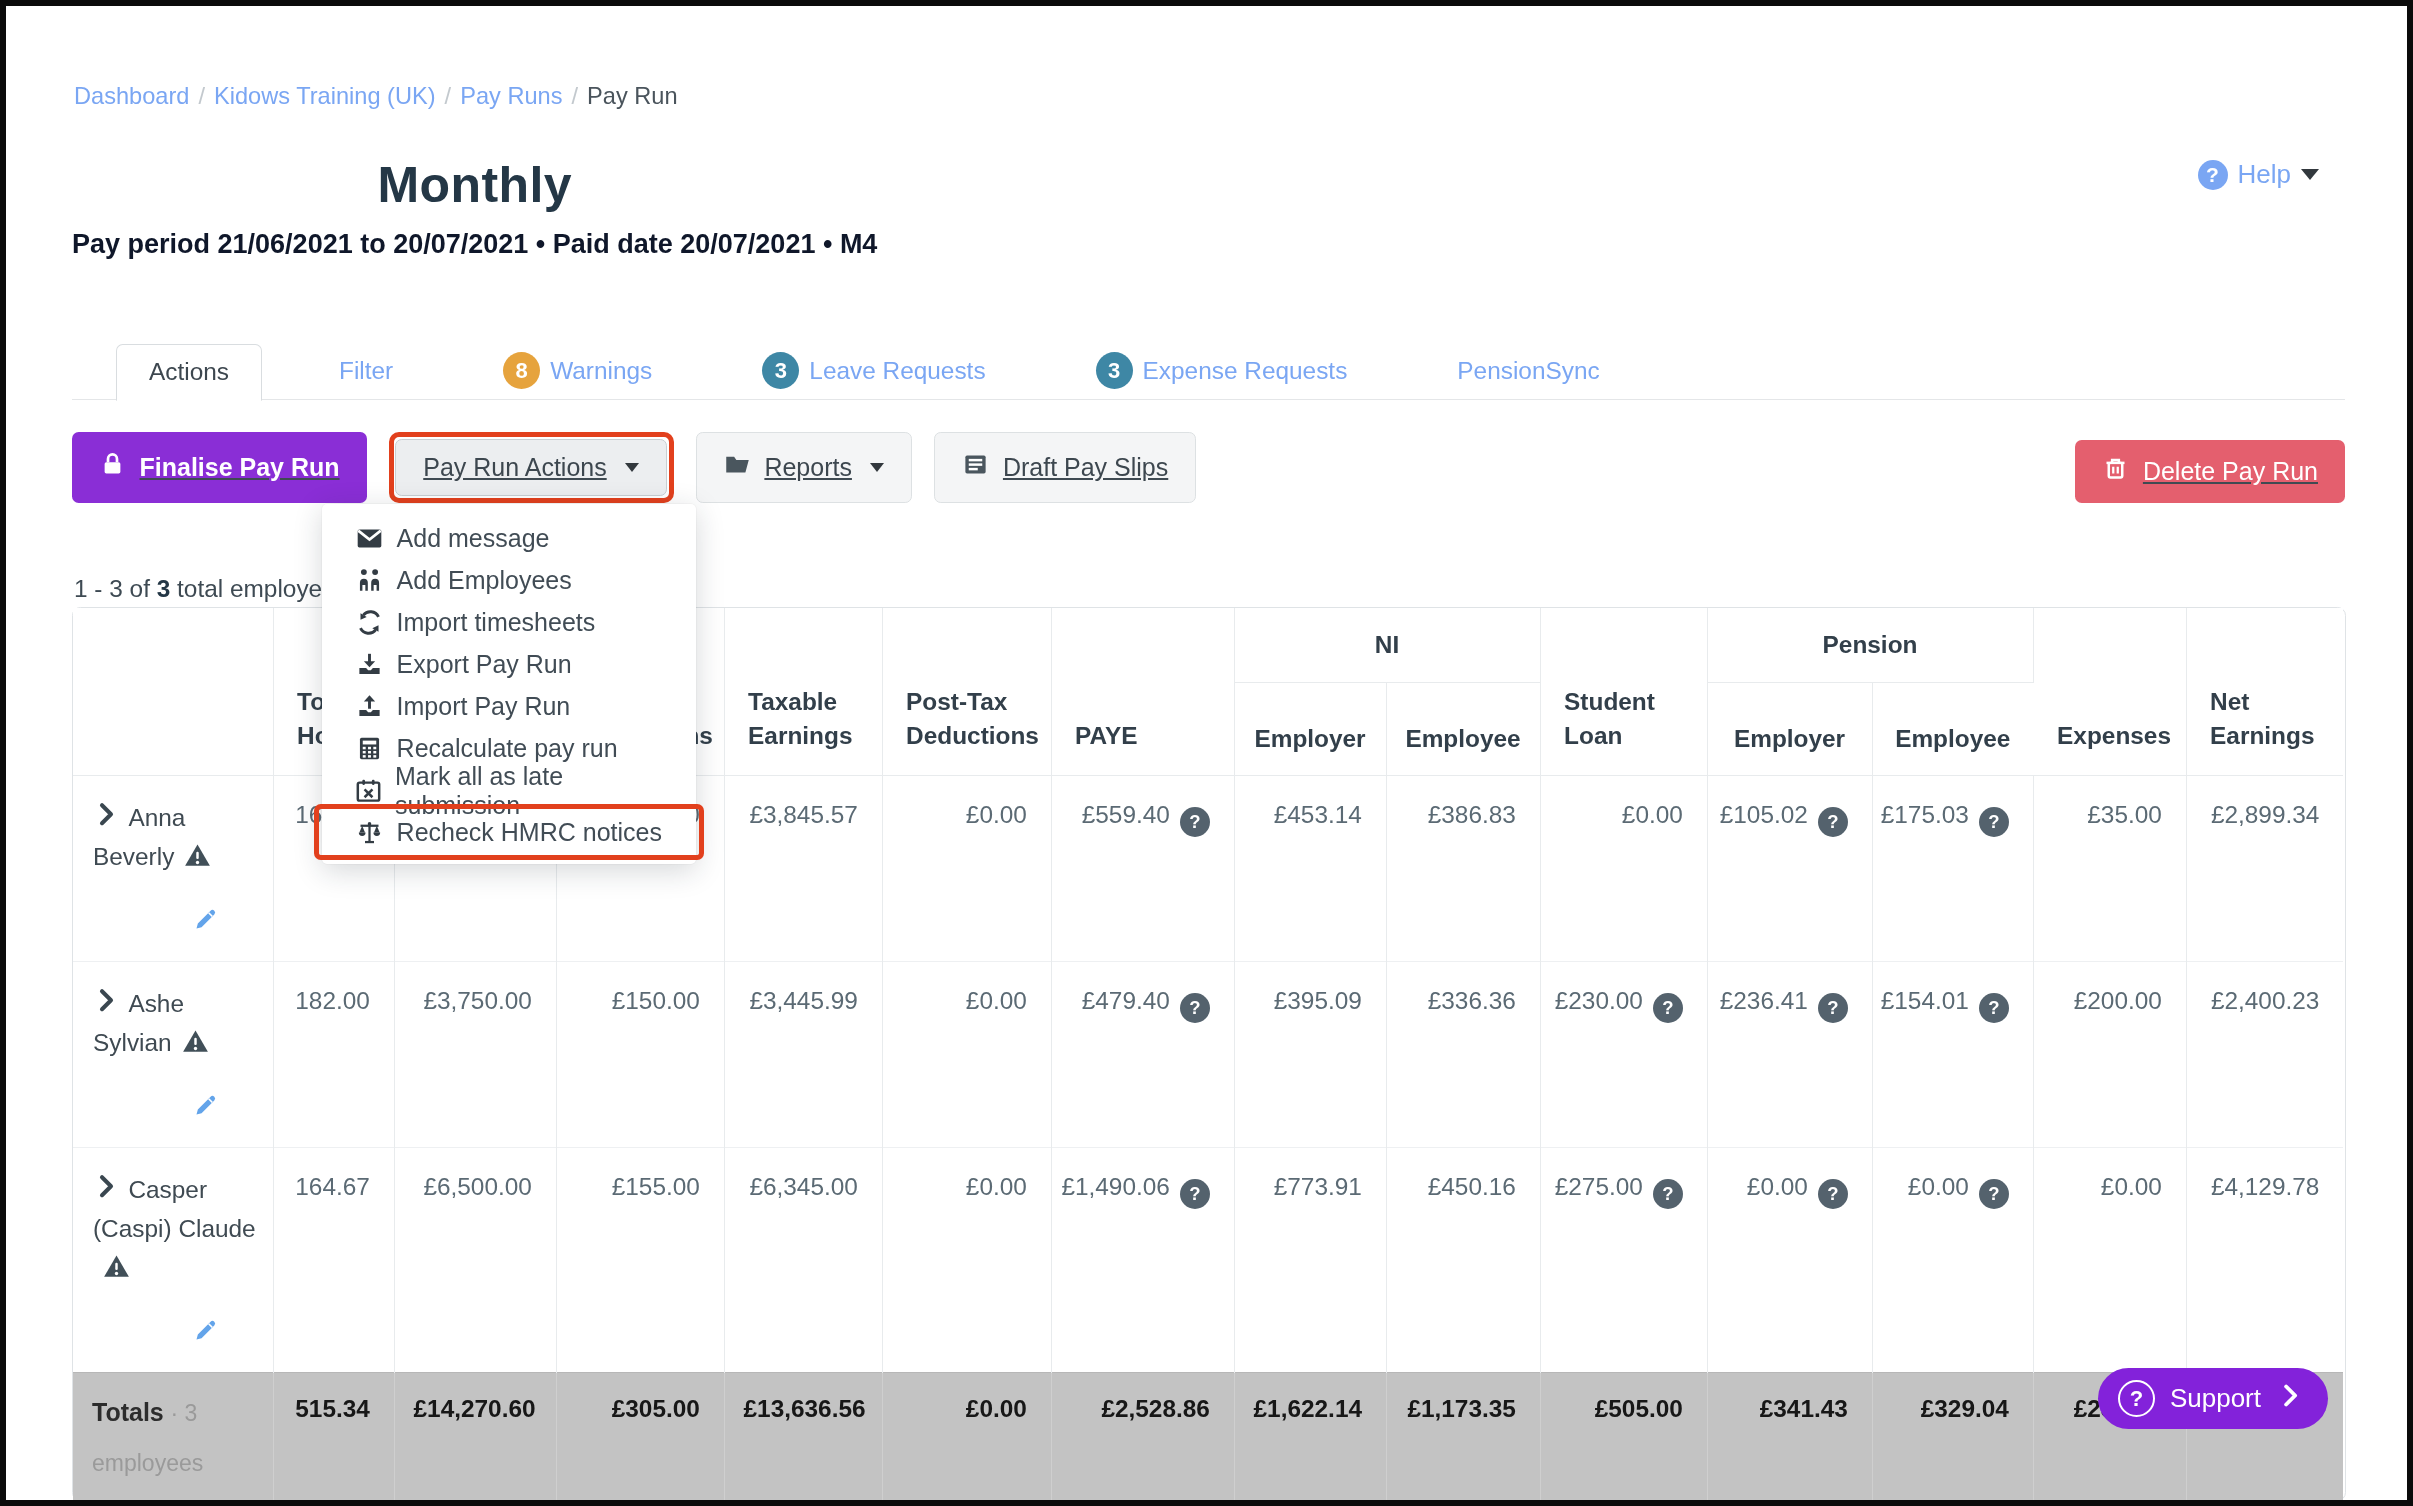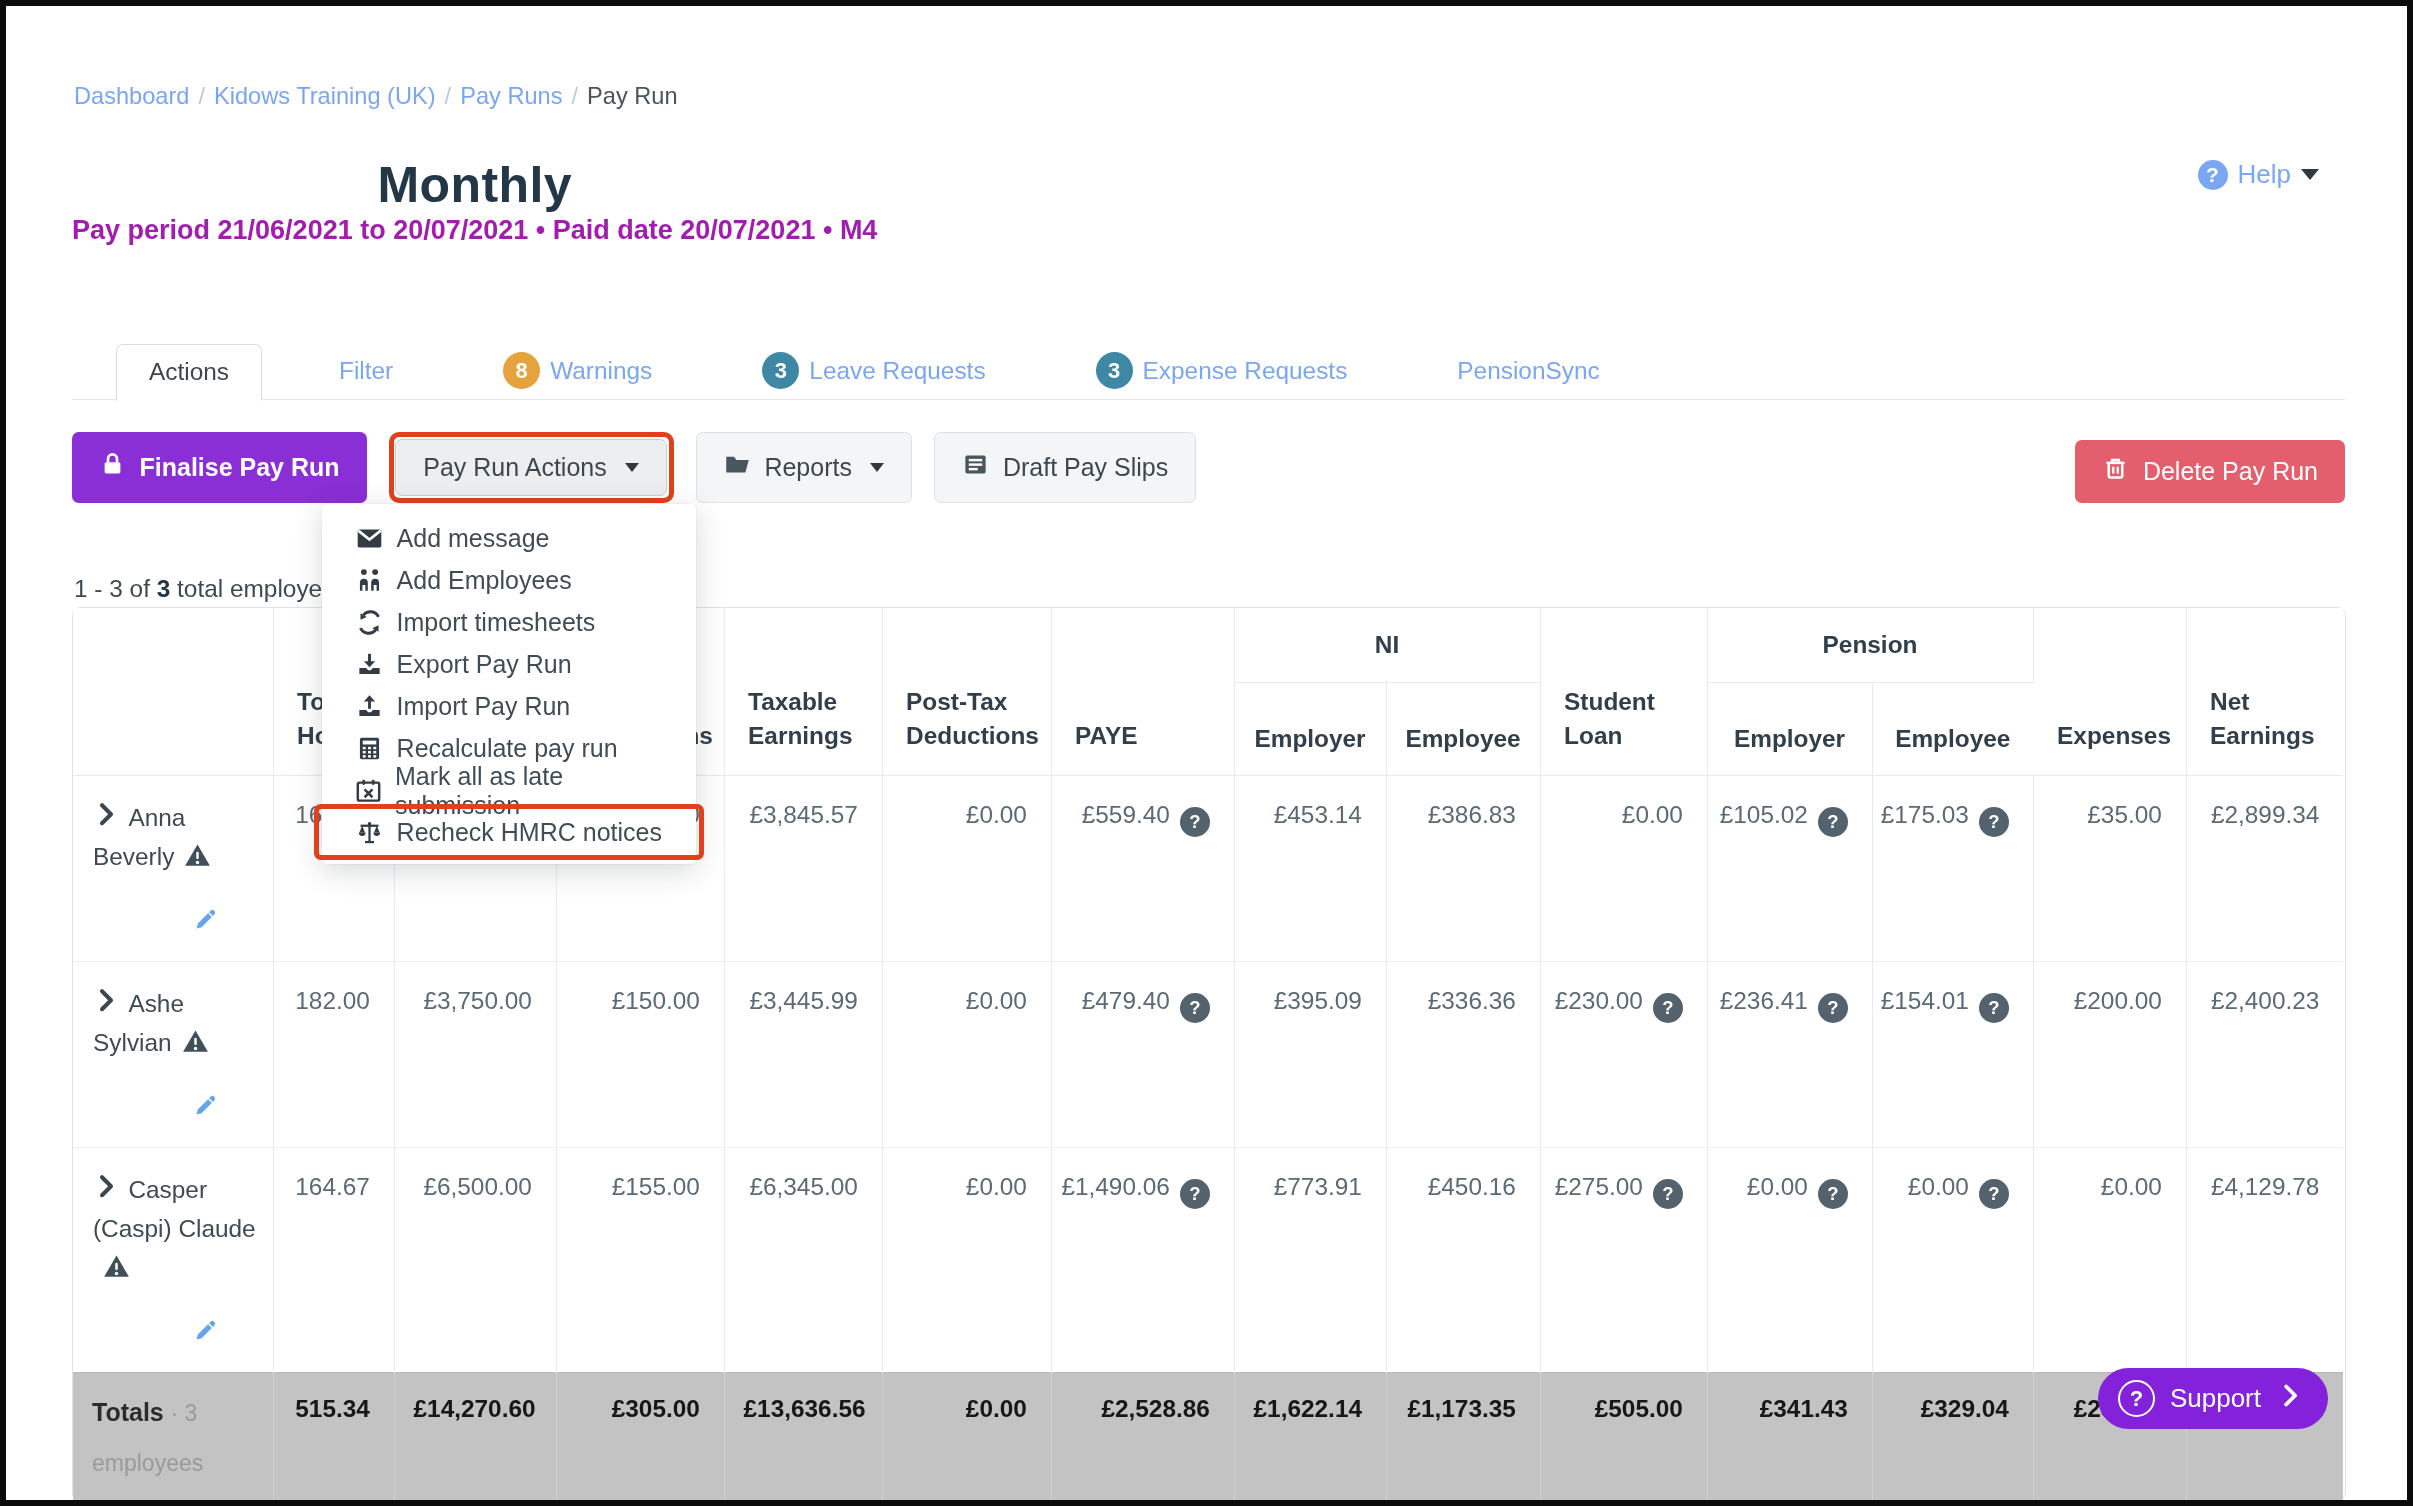--- a/index.html
+++ b/index.html
@@ -14,30 +14,30 @@
   .breadcrumb .crumb{ color:var(--link,#7aa6f3); text-decoration:none; cursor:pointer;}
   .breadcrumb .crumb.current{ color:#4a545c; cursor:default;}
   .breadcrumb .sep{ color:#c3c9ce; }
   
   .help{ position:absolute; right:88px; top:153px; display:flex; align-items:center; gap:10px; font-size:26px; color:var(--link,#7aa6f3); cursor:pointer;}
   .help .qcircle{ width:30px;height:30px;border-radius:50%;background:var(--link,#7aa6f3);color:#fff;font-size:21px;font-weight:700;display:flex;align-items:center;justify-content:center;}
   .caret{ width:0;height:0;border-left:9.3px solid transparent;border-right:9.3px solid transparent;border-top:11px solid #32383d; display:inline-block;}
   
   .titleblock{ position:absolute; left:66px; top:150px;}
   .titleblock h1{ font-size:50px; font-weight:700; color:#243746; letter-spacing:0.4px;text-align:center;}
-  .titleblock .sub{ margin-top:1px; font-size:27px; font-weight:700; color:#a21caf;}
+  .titleblock .sub{ margin-top:15px; font-size:27px; font-weight:700; color:#0f172a;}
   
   .tabs{ position:absolute; left:66px; top:335px; width:2273px; display:flex; align-items:flex-end; border-bottom:1.7px solid #e4e6e8; height:59px;}
   .tab{ display:flex; align-items:center; gap:10px; font-size:24.4px; color:var(--link,#7aa6f3); padding:0 32px; height:57px; cursor:pointer; border:1.7px solid transparent;margin-left:44px;}
   .tab.active{ background:#fff; color:#3d474f; border:1.7px solid #d9dde0; border-bottom:1.7px solid #fff; border-radius:6.7px 6.7px 0 0; margin-bottom:-1.7px;}
   .badge{ min-width:37px; height:37px; border-radius:50%; color:#fff; font-size:22px; font-weight:700; display:flex; align-items:center; justify-content:center;}
   .badge.warning{ background:var(--badge-warning,#e6a33d);}
   .badge.info{ background:var(--badge-info,#3e87a5);}
   
-  .toolbar{ position:absolute; left:66px; top:426px; width:2273px; display:flex; gap:22px; height:71px; align-items:stretch;}
+  .toolbar{ position:absolute; left:66px; top:426px; width:2273px; display:flex; gap:22px; height:71px; align-items:stretch;text-decoration:underline;}
   .btn{ display:flex; align-items:center; gap:13.5px; font-size:25px; border-radius:6.7px; padding:0 27px; cursor:pointer; white-space:nowrap;}
   .btn svg{ flex:0 0 auto; }
   .btn.primary{ background:var(--purple,#8a2ed6); color:#fff; font-weight:600;}
   .btn.gray{ background:#eceef0; border:1.7px solid #c9cfd3; color:#3d474f;}
   .btn.light{ background:#f4f5f6; border:1.7px solid #dde1e3; color:#3d474f;}
   .btn.danger{ background:var(--red,#e45f6e); color:#fff; margin-left:auto;margin-top:8px;}
   .annotate-wrap{ border:5px solid var(--annotation,#e2401d); border-radius:10px; display:flex; padding:1.7px;}
   .caret.small{ border-left-width:7.6px;border-right-width:7.6px;border-top-width:9.3px; margin-left:5px;}
   
   .summary{ position:absolute; left:68px; top:569px; font-size:24.4px; color:#3e4a53;}

